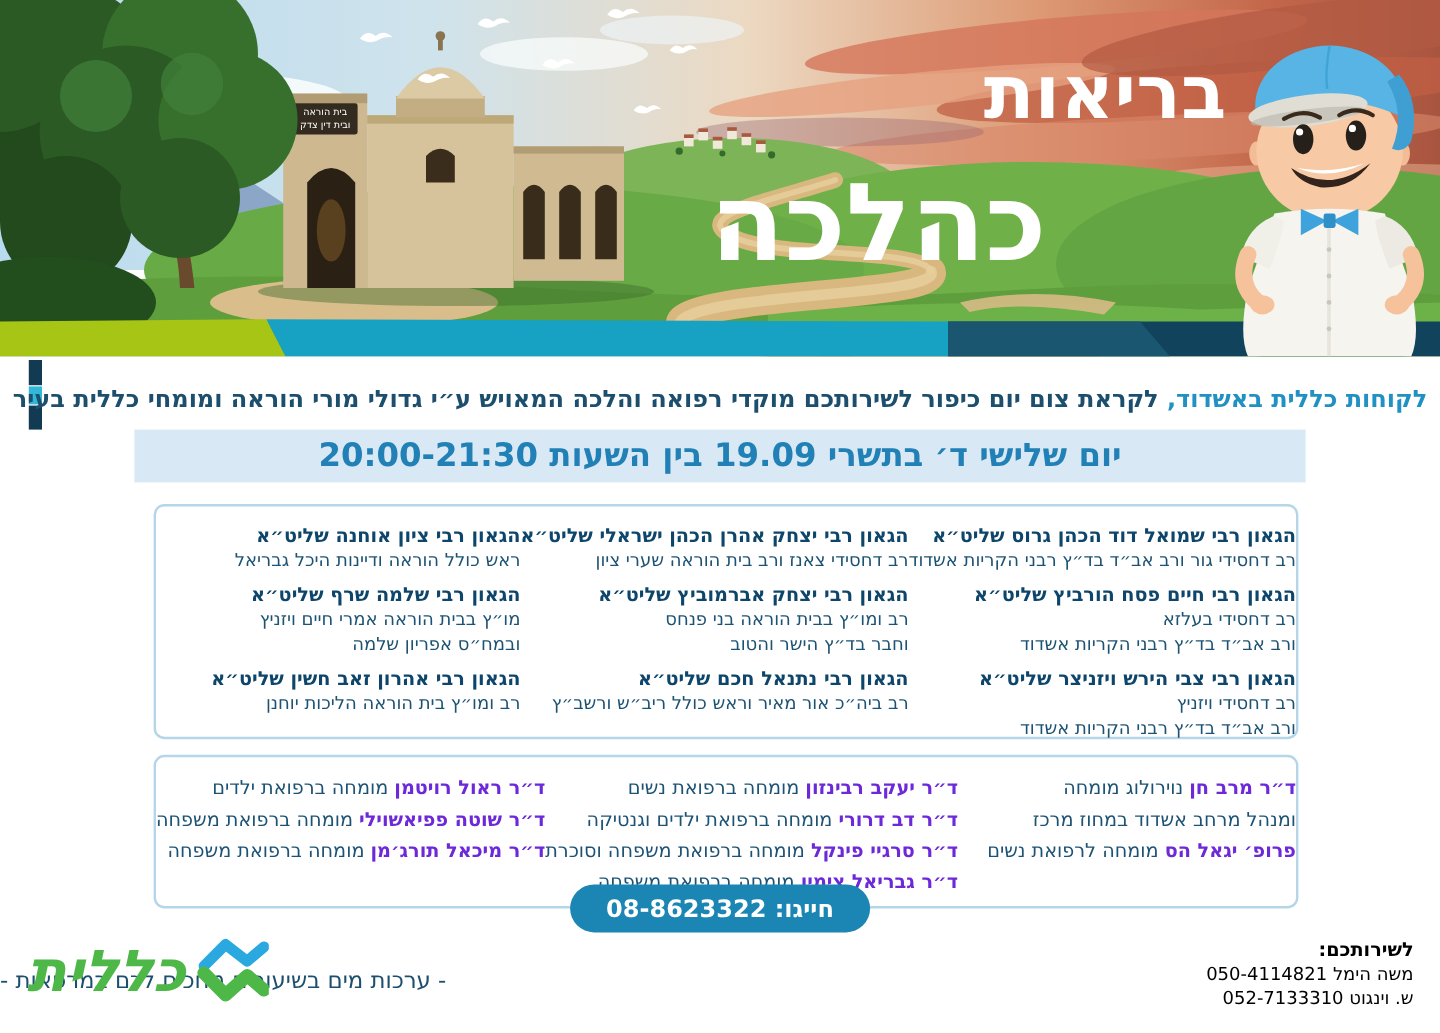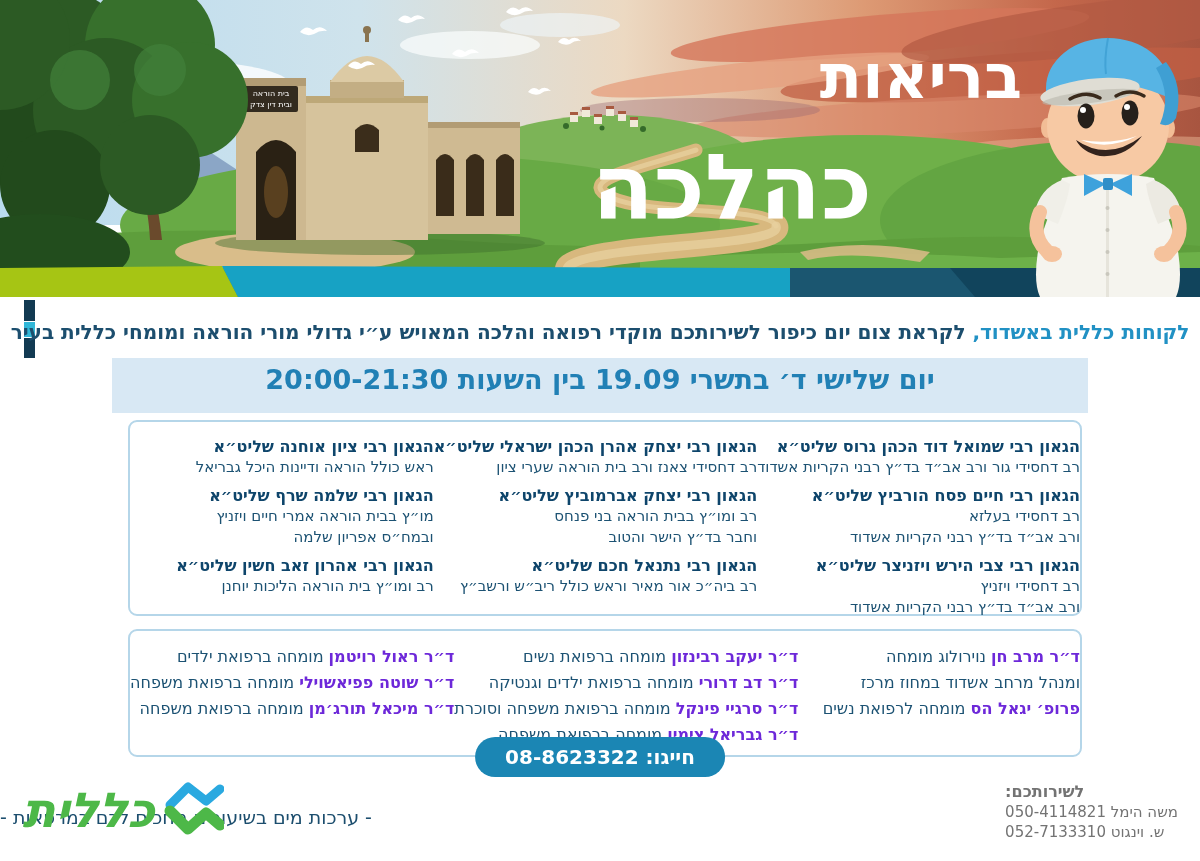--- a/index.html
+++ b/index.html
@@ -13,41 +13,41 @@
   .hl2{top:142px;right:328px;font-size:90px;}
   
   .sidemark{position:absolute;top:300px;left:24px;width:11px;height:58px;}
   .sidemark .s1{height:21px;background:#123a52;}
   .sidemark .s2{height:15px;background:#31b7d8;margin:1px 0;}
   .sidemark .s3{height:20px;background:#123a52;}
   
   .intro{position:absolute;top:320px;left:0;width:100%;text-align:center;
          font-size:20px;font-weight:700;color:#1c4e6e;}
   .intro .hl{color:#2191c4;}
-  .dateband{position:absolute;top:358px;left:112px;width:976px;height:55px;background:#d8e8f4;
+  .dateband{position:absolute;top:358px;left:112px;width:976px;height:44px;background:#d8e8f4;
             color:#2180b5;font-size:27px;font-weight:700;text-align:center;line-height:44px;}
   
   .box{position:absolute;left:128px;width:954px;background:#fff;border:2px solid #b5d6e9;
        border-radius:9px;box-sizing:border-box;}
   .box-rabbis{top:420px;height:196px;padding-top:14px;}
   .box-doctors{top:629px;height:128px;padding-top:13px;}
   .cols{display:flex;}
   .col{flex:1;text-align:right;}
   .entry{margin-bottom:7px;}
   .rname{font-weight:700;color:#0e456b;font-size:16px;line-height:21px;white-space:nowrap;}
   .rdet{font-size:15px;line-height:21px;color:#1c5273;white-space:nowrap;}
   .dline{font-size:16px;line-height:26px;color:#1c5273;white-space:nowrap;}
   .dline .b{font-weight:700;color:#6d28d9;}
   
   .pill{position:absolute;top:737px;left:50%;transform:translateX(-50%);height:40px;
         background:#1b86b4;border-radius:21px;color:#fff;font-weight:700;font-size:20px;
         line-height:40px;text-align:right;padding:0 30px;white-space:nowrap;}
   
   .note{position:absolute;top:806px;left:0;width:100%;text-align:left;font-size:19px;color:#1c4e6e;}
-  .contact{position:absolute;top:782px;right:22px;text-align:left;color:#737373;
+  .contact{position:absolute;top:782px;right:22px;text-align:right;color:#000000;
            font-size:15px;line-height:20px;}
   .contact .t{font-weight:700;font-size:16px;}
   .logo{position:absolute;top:779px;left:26px;display:flex;align-items:center;direction:ltr;}
   .logo .word{color:#4db848;font-weight:700;font-size:48px;transform:skewX(-12deg);
               margin-right:6px;line-height:1;}
   svg text{font-family:"DejaVu Sans",sans-serif;}
 </style>
 </head>
 <body>
 

